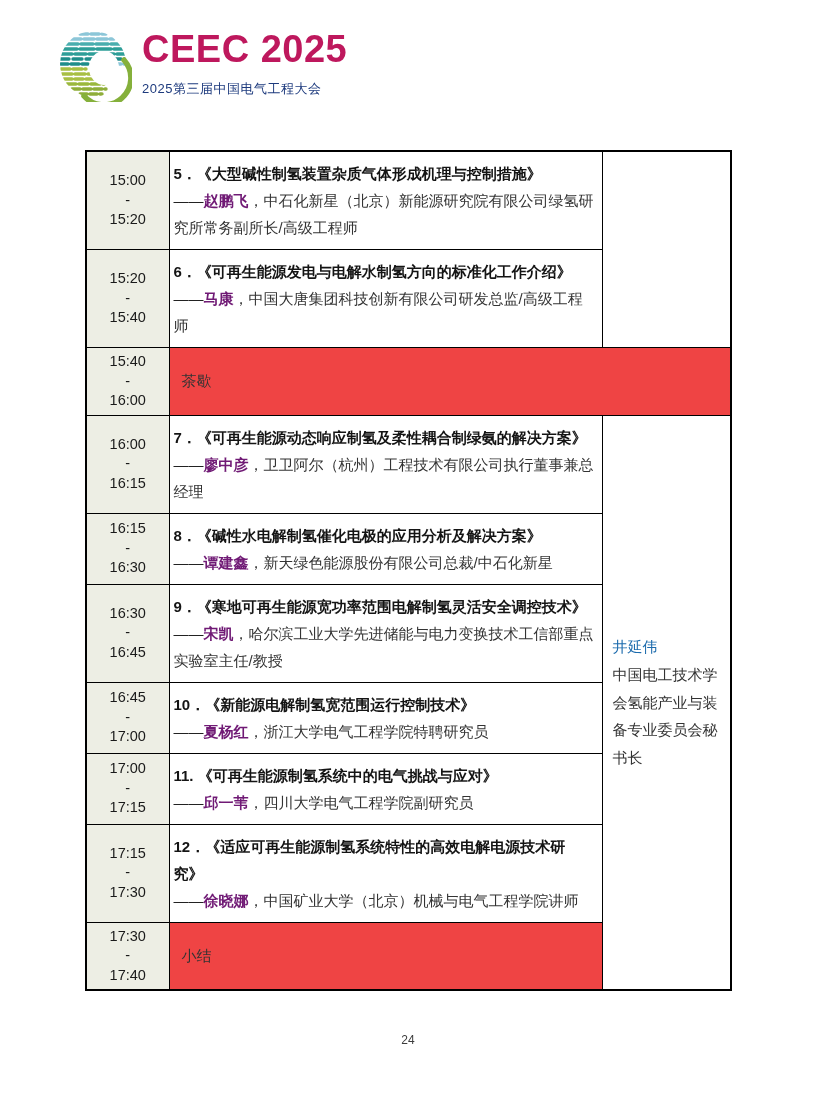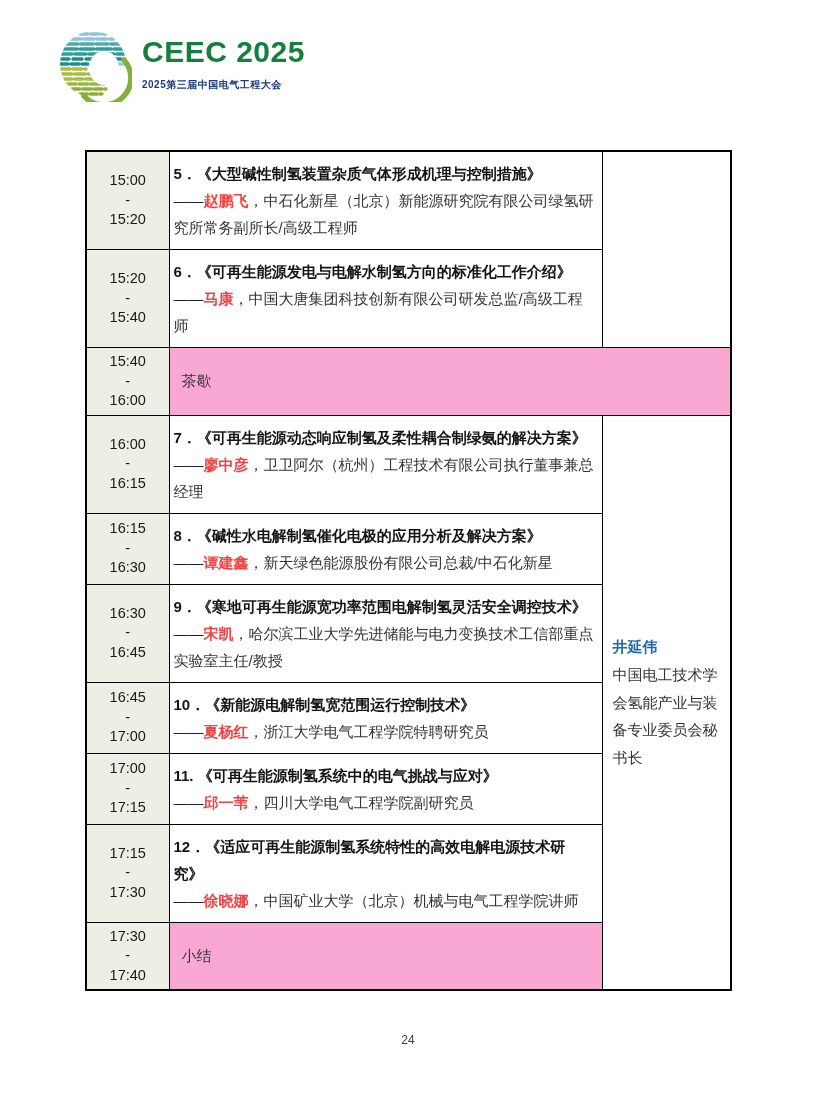--- a/index.html
+++ b/index.html
@@ -6,24 +6,24 @@
   body {
     width:816px; height:1100px; background:#ffffff; position:relative;
     font-family:"Liberation Sans", sans-serif; color:#2b2b2b;
     overflow:hidden;
   }
 
   
   .logo { position:absolute; left:58px; top:26px; display:flex; align-items:center; gap:10px; }
   .logo-text { display:flex; flex-direction:column; justify-content:center; }
   .logo-title {
-    font-size:30px; font-weight:bold; color:#15803d; letter-spacing:0.5px; line-height:1.05;
+    font-size:38px; font-weight:bold; color:#be185d; letter-spacing:0.5px; line-height:1.05;
   }
   .logo-subtitle {
-    font-size:10px; font-weight:bold; color:#1d3a7d; letter-spacing:0.5px; margin-top:10px;
+    font-size:13px; font-weight:normal; color:#1d3a7d; letter-spacing:0.5px; margin-top:10px;
   }
 
   
   table.schedule {
     position:absolute; left:85px; top:150px; width:645px;
     border-collapse:collapse; table-layout:fixed;
     border:2px solid #000;
   }
   table.schedule td { border:1px solid #000; vertical-align:middle; }
   col.c-time { width:83px; }
@@ -35,31 +35,31 @@
     font-size:14.5px; line-height:1.35; color:#1a1a1a;
     padding:4px 2px;
   }
   td.content {
     background:#ffffff; font-size:15px; line-height:1.8;
     padding:8px 8px 8px 4px; color:#333;
   }
   .talk-title { font-weight:bold; color:#141414; }
   .speaker-line { color:#333; }
   .dash { color:#222; }
-  .speaker { font-weight:bold; color:#ef4444; }
+  .speaker { font-weight:bold; color:#701a75; }
 
   td.break-cell {
-    background:#f9a8d4; font-size:15px; color:#333; padding:8px 24px 8px 12px;
+    background:#ef4444; font-size:15px; color:#333; padding:8px 24px 8px 12px;
   }
 
   td.moderator {
     background:#ffffff; font-size:15px; line-height:1.85; color:#333;
     padding:4px 6px 4px 10px; vertical-align:middle;
   }
-  .mod-name { font-weight:bold; color:#1c6bad; }
+  .mod-name { font-weight:normal; color:#1c6bad; }
   td.side-empty { background:#ffffff; }
 
   
   .page-number {
     position:absolute; top:1033px; left:0; width:100%;
     text-align:center; font-size:12px; color:#3c3c3c;
   }
 </style>
 </head>
 <body>

